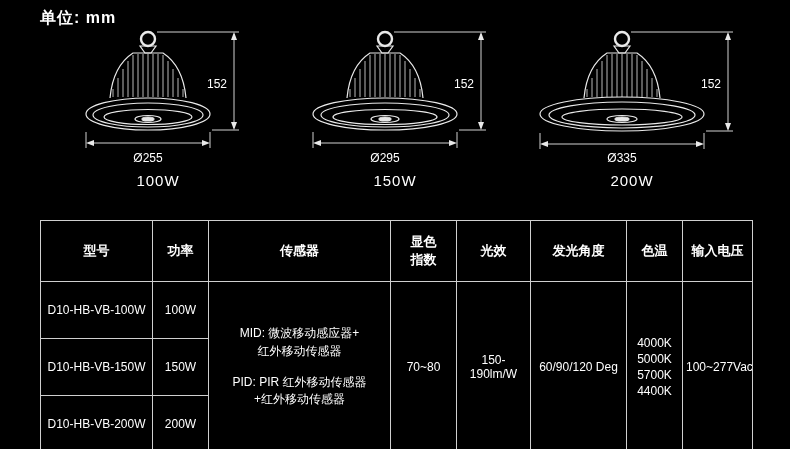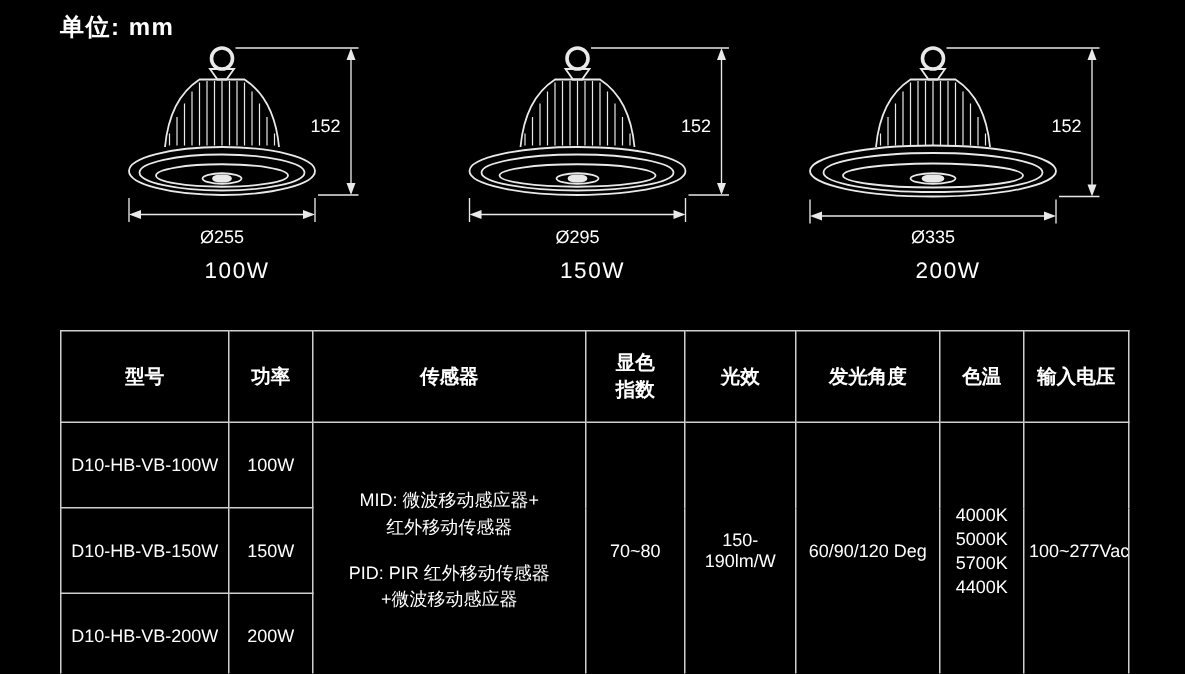--- a/index.html
+++ b/index.html
@@ -233,21 +233,21 @@
   </thead>
   <tbody>
     <tr>
       <td>D10-HB-VB-100W</td>
       <td>100W</td>
       <td rowspan="3" class="sensor-cell">
         <div>MID: 微波移动感应器+</div>
         <div>红外移动传感器</div>
         <div class="sensor-gap"></div>
         <div>PID: PIR 红外移动传感器</div>
-        <div>+微波移动感应器</div>
+        <div>+红外移动传感器</div>
       </td>
       <td rowspan="3">70~80</td>
       <td rowspan="3">150-190lm/W</td>
       <td rowspan="3"><span>60/</span><span class="beam-bold">90</span><span>/120 Deg</span></td>
       <td rowspan="3" class="cct-cell">
         <span class="cct-block">
           <div>4000K</div>
           <div>5000K</div>
           <div>5700K</div>
           <div>4400K</div>

